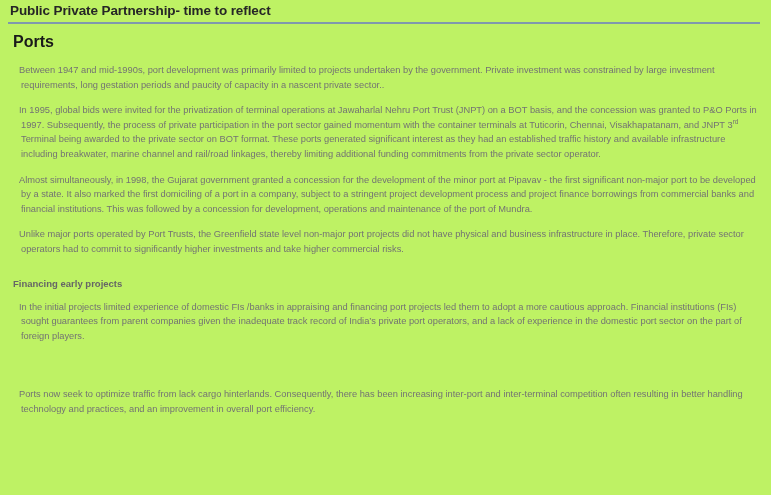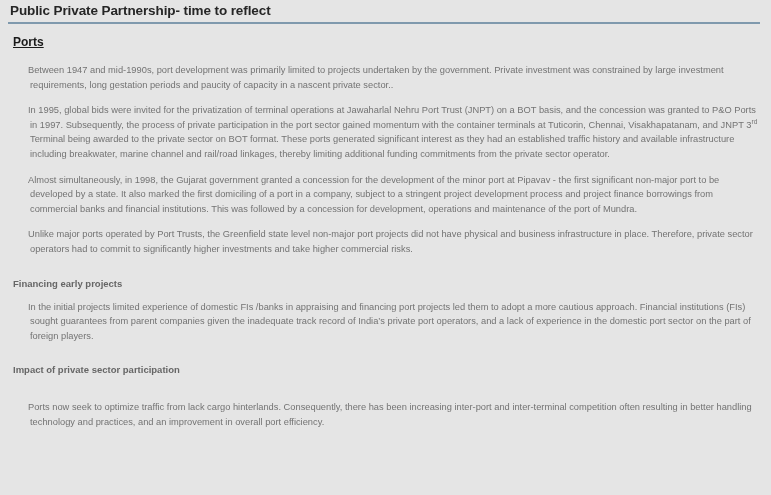--- a/index.html
+++ b/index.html
@@ -12,21 +12,21 @@
     height: 495px;
     overflow: hidden;
     font-family: "Liberation Sans", sans-serif;
     -webkit-font-smoothing: antialiased;
   }
 
   .slide {
     position: relative;
     width: 771px;
     height: 495px;
-    background: #e5e5e5;
+    background: #bef264;
     box-sizing: border-box;
   }
 
   
   .title-block {
     position: absolute;
     left: 8px;
     top: 2px;
     width: 752px;
   }
@@ -49,44 +49,43 @@
 
   
   .content {
     position: absolute;
     left: 0;
     top: 30px;
     width: 771px;
   }
 
   .heading-major {
-    font-size: 12px;
+    font-size: 16px;
     font-weight: bold;
     color: #1a1a1a;
     line-height: 14px;
     margin: 0;
     padding: 5px 0 0 13px;
-    text-decoration: underline;
   }
 
   .heading-minor {
     font-size: 9.5px;
     font-weight: bold;
     color: #666666;
     line-height: 13px;
     margin: 0;
     padding: 0 8px 0 13px;
   }
 
   .para {
     font-size: 9.3px;
     color: #737373;
     line-height: 14.6px;
     margin: 0;
-    padding: 0 11px 0 30px;
+    padding: 0 11px 0 21px;
     text-align: left;
     text-indent: -2px;
   }
 
   .para sup {
     font-size: 6.6px;
     vertical-align: super;
     line-height: 0;
   }
   .sp-10 { height: 10px; }
@@ -128,21 +127,20 @@
     <div class="sp-20"></div>
 
     <div class="heading-minor">Financing early projects</div>
 
     <div class="sp-10"></div>
 
     <p class="para">In the initial projects limited experience of domestic FIs /banks in appraising and financing port projects led them to adopt a more cautious approach.  Financial institutions (FIs) sought guarantees from parent companies given the inadequate track record of India’s private port operators, and a lack of experience in the domestic port sector on the part of foreign players.</p>
 
     <div class="sp-20"></div>
 
-    <div class="heading-minor">Impact of private sector participation</div>
 
     <div class="sp-13"></div>
 
 
     <div class="sp-11"></div>
 
     <p class="para">Ports now seek to optimize traffic from lack cargo hinterlands. Consequently, there has been increasing inter-port and inter-terminal competition often resulting in better handling technology and practices, and an improvement in overall port efficiency.</p>
 
   </div>
 </div>

